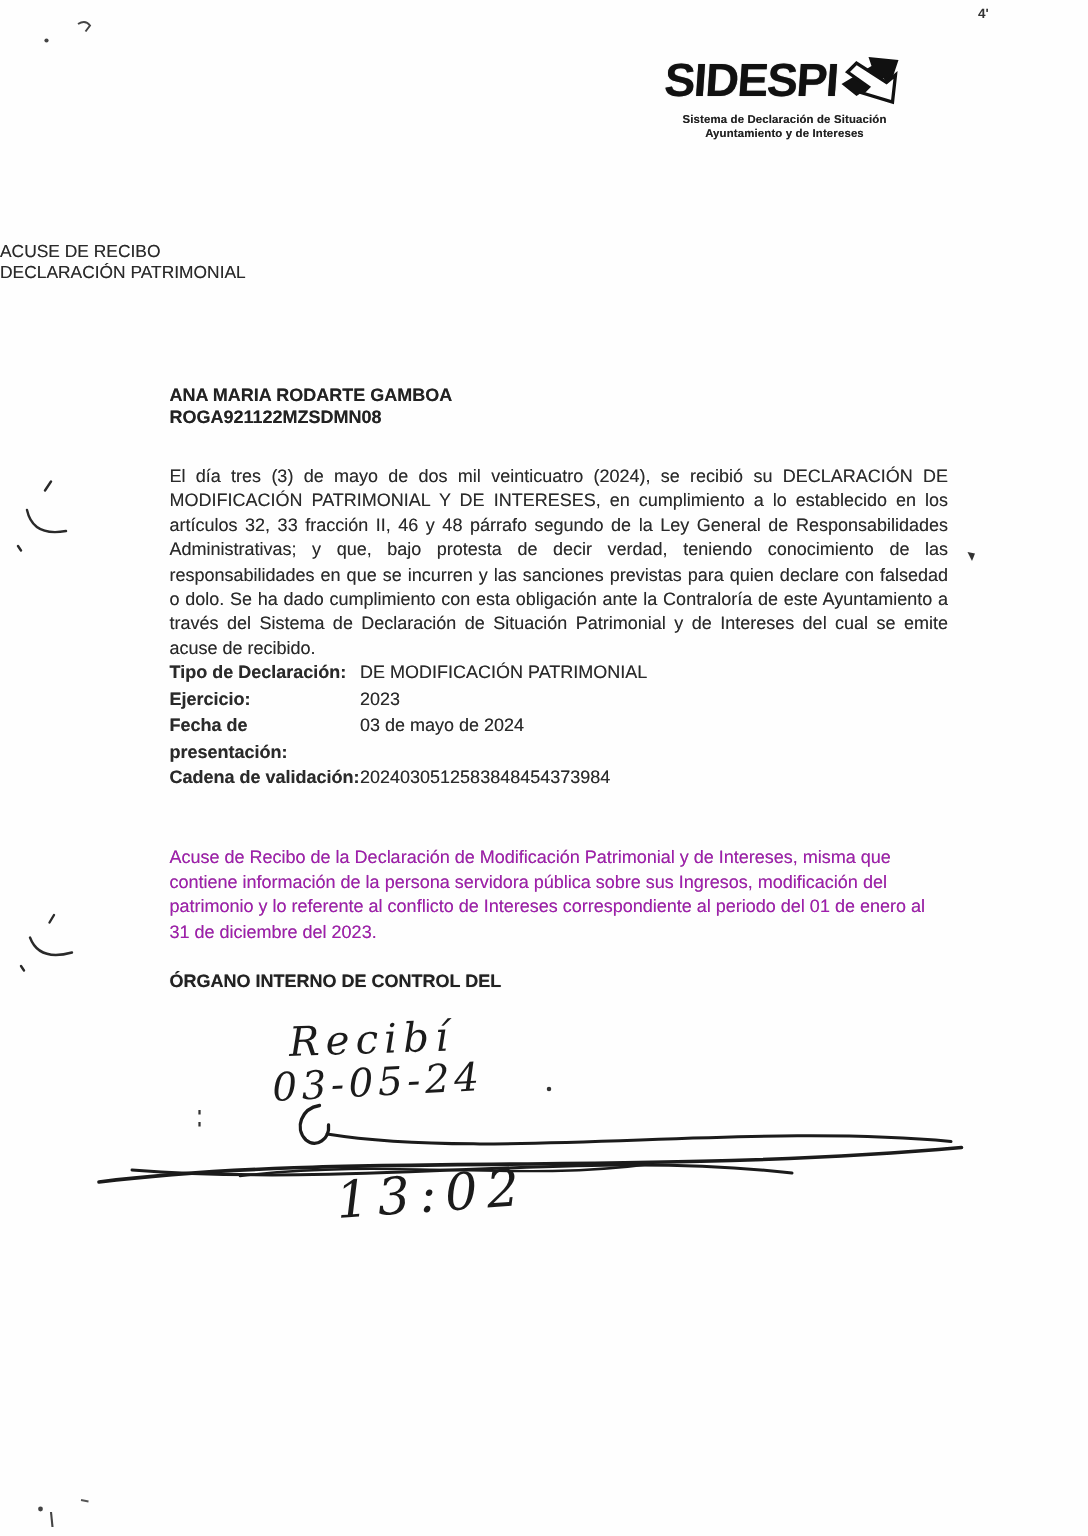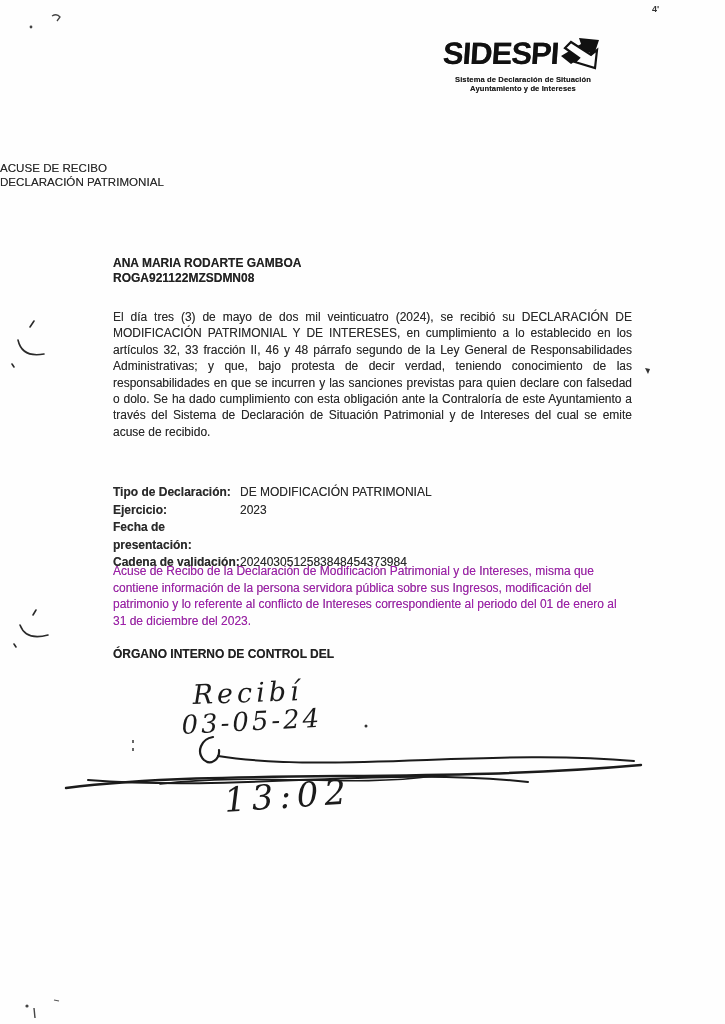--- a/index.html
+++ b/index.html
@@ -43,21 +43,20 @@
   }
   .body-par{
     position:absolute;left:113px;top:297px;width:519px;
     font-size:12px;line-height:16.4px;text-align:justify;color:#2a2a2a;
     text-shadow:0 0 .35px rgba(0,0,0,.4);
   }
   .details{
     position:absolute;left:113px;top:440px;width:519px;
     font-size:12px;color:#2a2a2a;
     text-shadow:0 0 .35px rgba(0,0,0,.45);
-    margin-top:44px;
   }
   .detail-row{display:flex;line-height:17.5px;}
   .detail-label{font-weight:bold;width:127px;flex:0 0 127px;}
   .detail-value{flex:1;}
   .acuse-par{
     position:absolute;left:113px;top:551px;width:519px;
     font-size:12px;line-height:16.5px;text-align:left;color:#a21caf;
     text-shadow:0 0 .35px rgba(0,0,0,.4);
   }
   .organ-heading{
@@ -111,20 +110,21 @@
     <div class="detail-row">
       <span class="detail-label">Tipo de Declaración:</span>
       <span class="detail-value">DE MODIFICACIÓN PATRIMONIAL</span>
     </div>
     <div class="detail-row">
       <span class="detail-label">Ejercicio:</span>
       <span class="detail-value">2023</span>
     </div>
     <div class="detail-row">
       <span class="detail-label">Fecha de presentación:</span>
+      <span class="detail-value">03 de mayo de 2024</span>
     </div>
     <div class="detail-row">
       <span class="detail-label">Cadena de validación:</span>
       <span class="detail-value">2024030512583848454373984</span>
     </div>
   </div>
 
   <p class="acuse-par">Acuse de Recibo de la Declaración de Modificación Patrimonial y de Intereses, misma que contiene información de la persona servidora pública sobre sus Ingresos, modificación del patrimonio y lo referente al conflicto de Intereses correspondiente al periodo del 01 de enero al 31 de diciembre del 2023.</p>
 
   <div class="organ-heading">ÓRGANO INTERNO DE CONTROL DEL</div>

